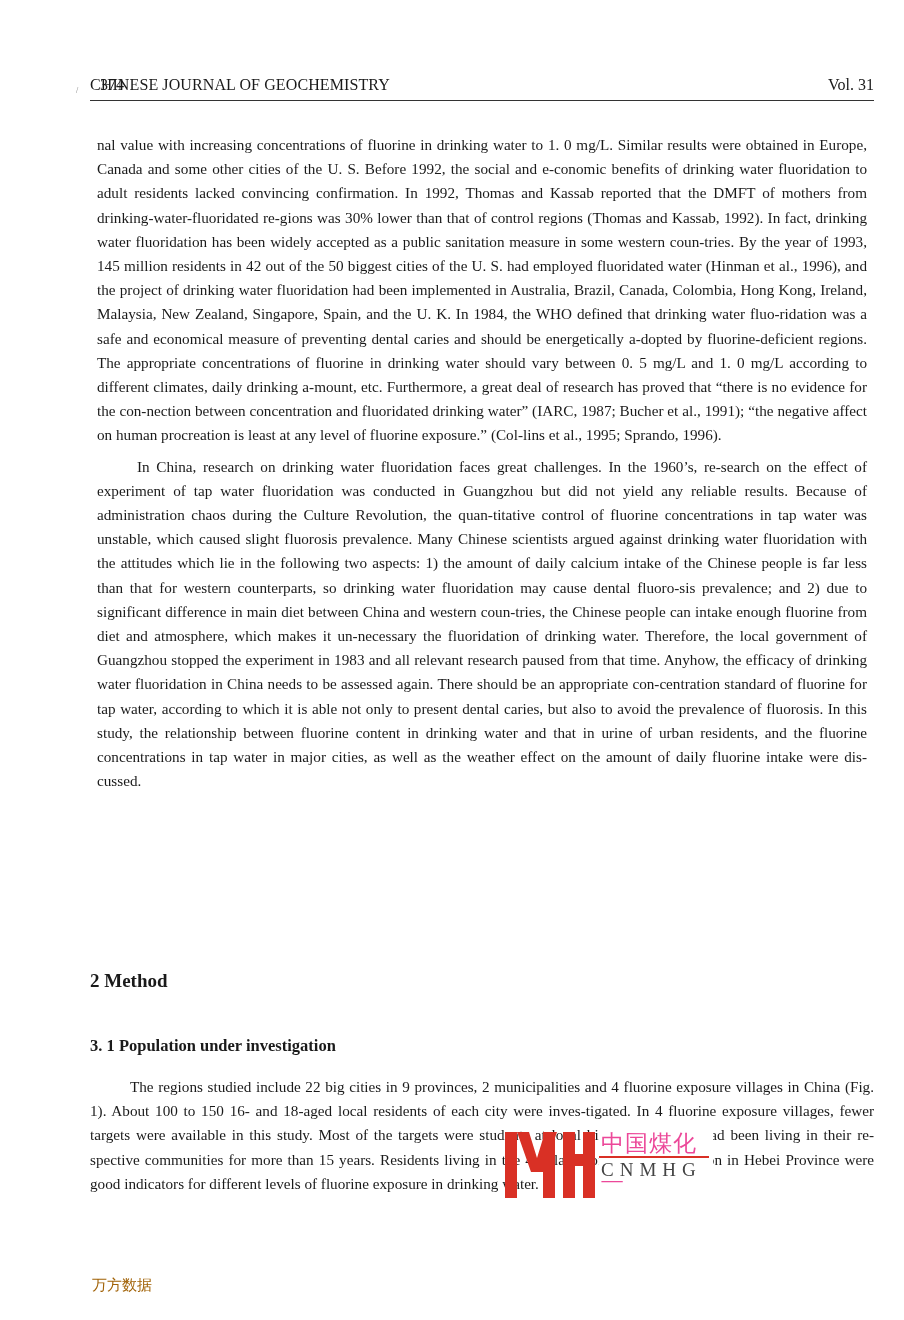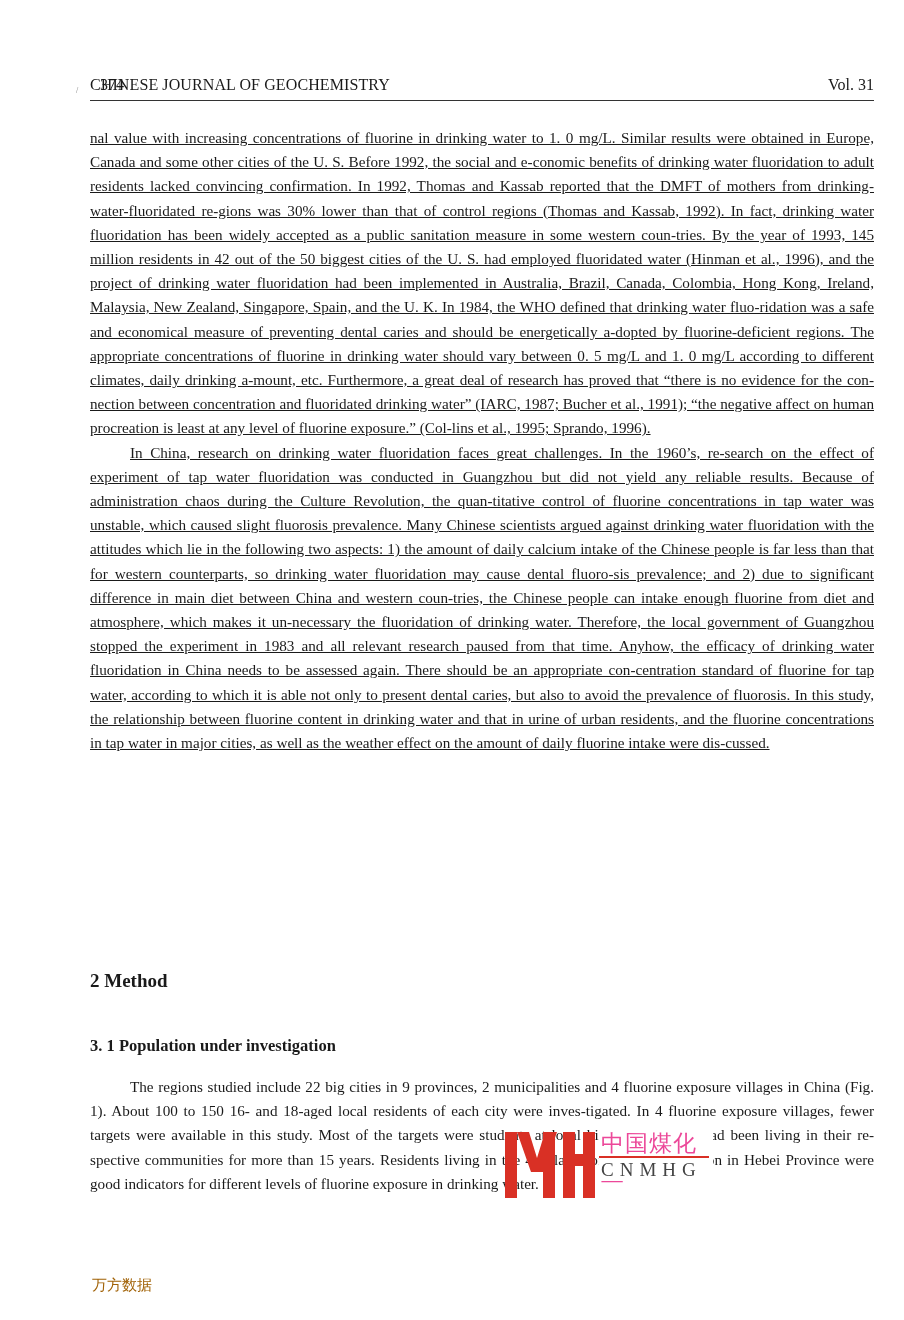--- a/index.html
+++ b/index.html
@@ -13,21 +13,21 @@
     font-size: 16px;
   }
   .header .pn { position: absolute; left: 10px; top: 2px; }
   .header .jt { position: absolute; left: 0; right: 0; top: 2px; letter-spacing: 0.1px; }
   .header .vol { position: absolute; right: 0; top: 2px; }
   .mark { position: absolute; left: 76px; top: 86px; font-size: 8px; color: #777; }
   .body {
     position: absolute; left: 90px; top: 126px; width: 784px;
     font-size: 15.2px; line-height: 24.2px; text-align: justify;
   }
-  .body p { margin: 0; text-decoration: underline; }
+  .body p { margin: 7px; }
   .body p.indent { text-indent: 40px; }
   .h2 { position: absolute; left: 90px; top: 970px; font-size: 19px; font-weight: bold; }
   .h3 { position: absolute; left: 90px; top: 1036px; font-size: 16.5px; font-weight: bold; }
   .body2 {
     position: absolute; left: 90px; top: 1075px; width: 784px;
     font-size: 15.2px; line-height: 24.2px; text-align: justify;
   }
   .body2 p { margin: 0; text-indent: 40px; }
   .wm { position: absolute; left: 503px; top: 1128px; width: 210px; height: 72px; }
   .wm .yh { position: absolute; left: 0; top: 0; }

